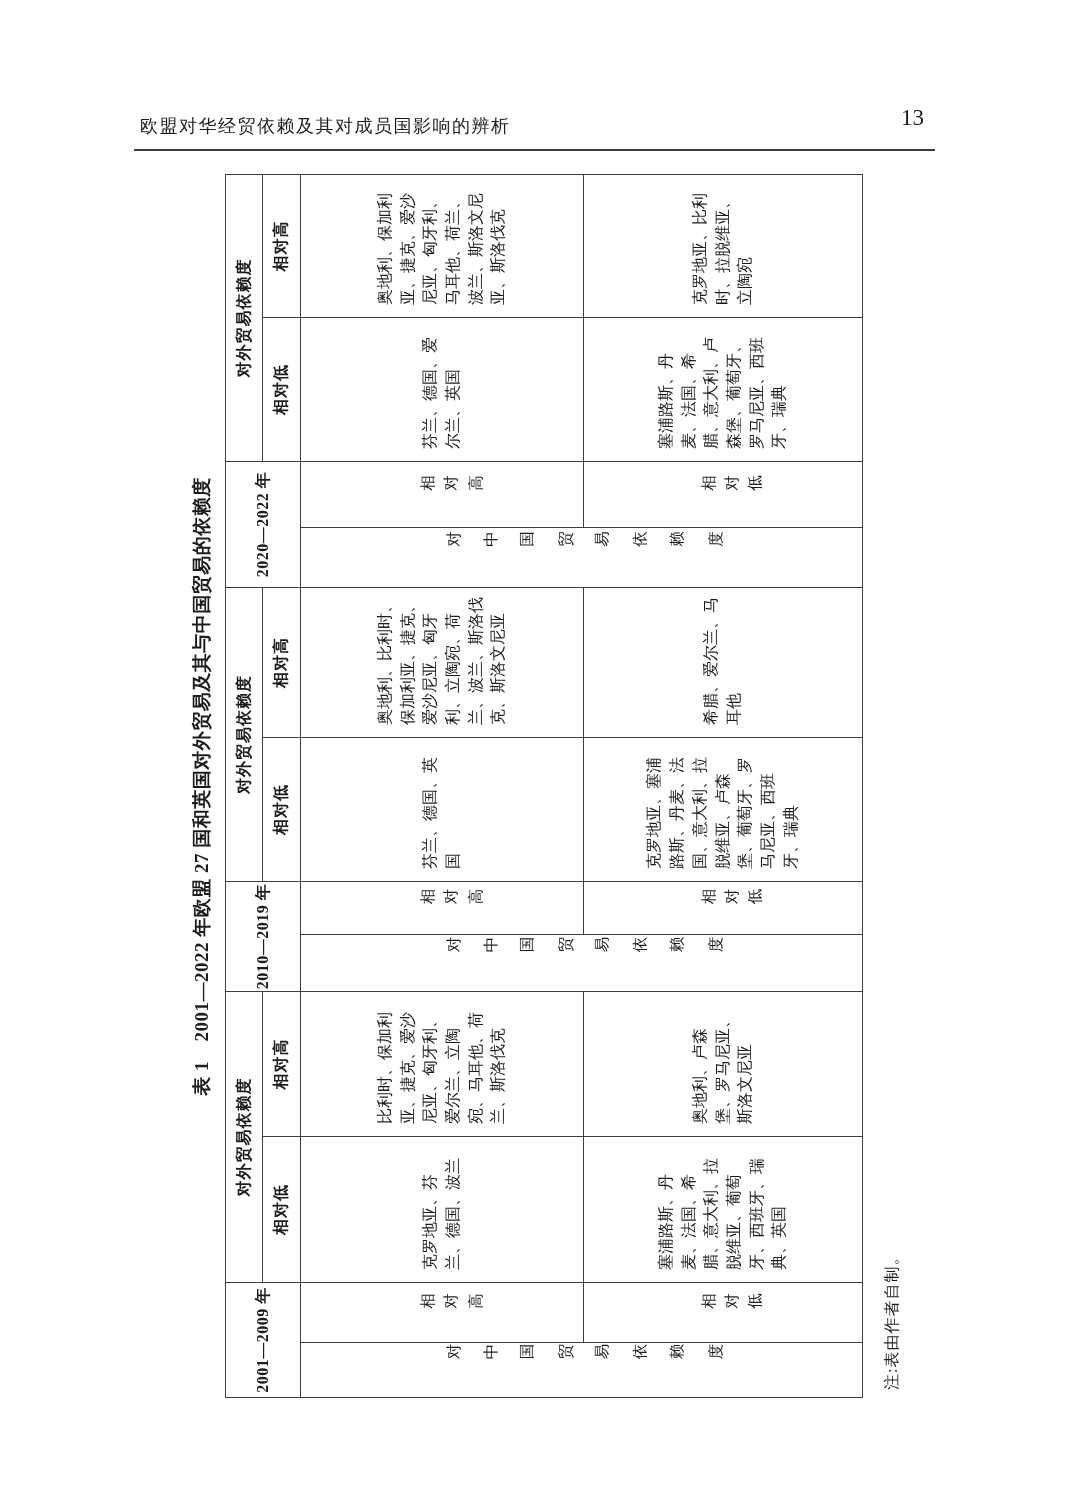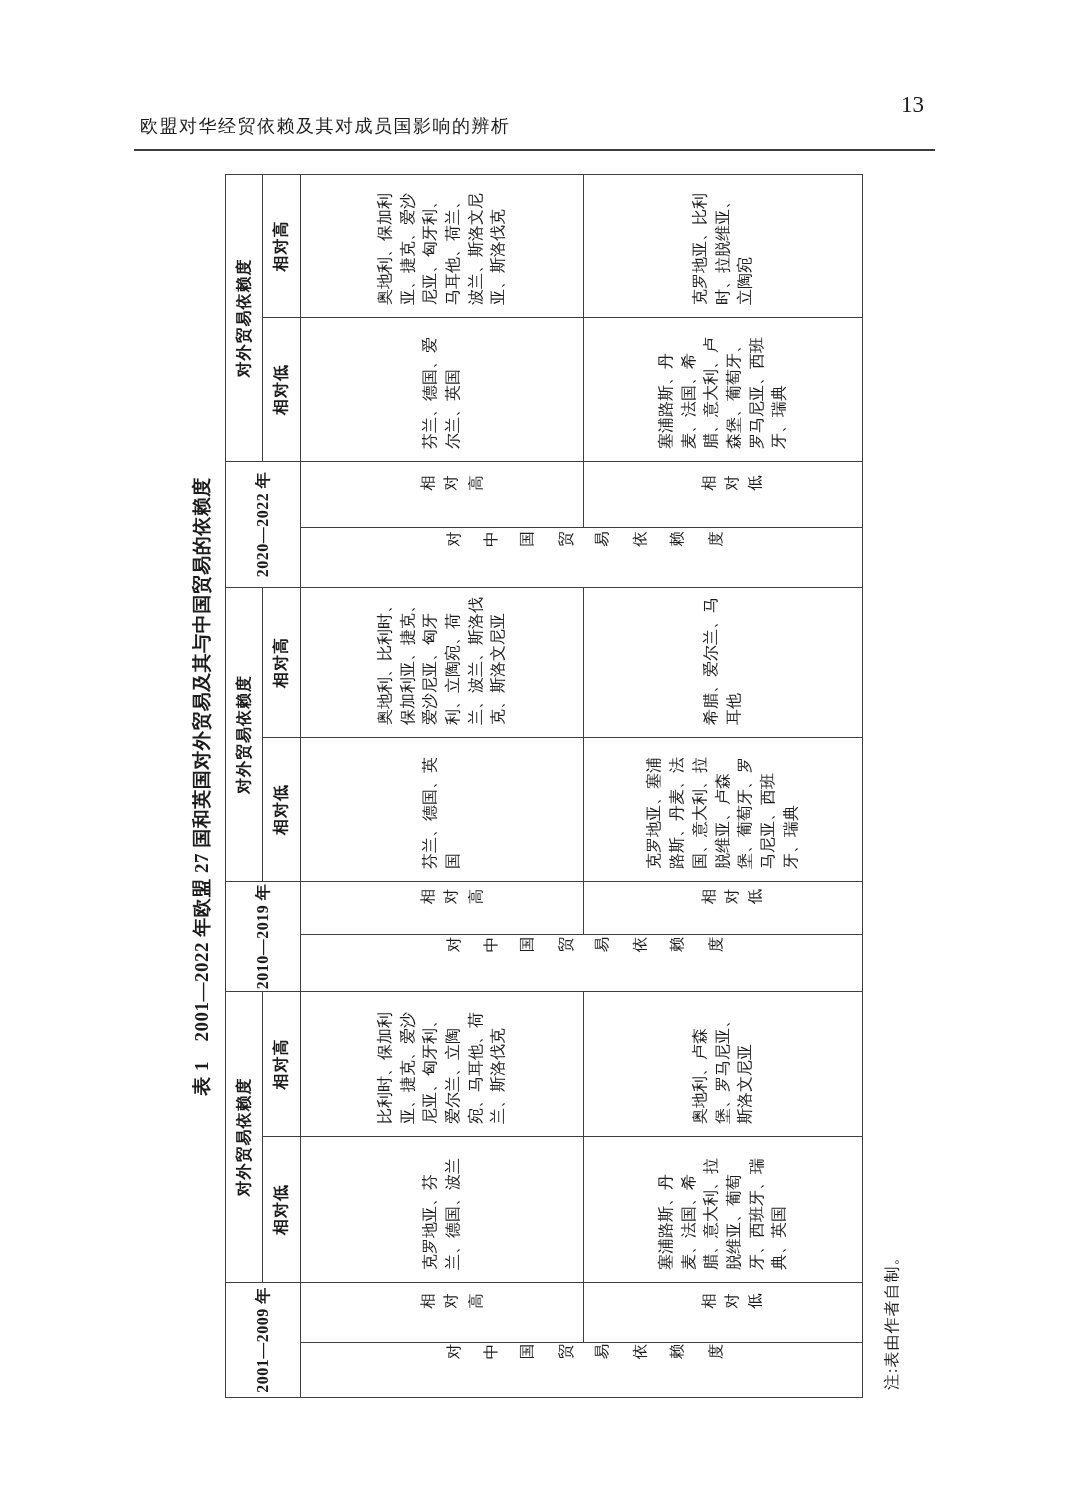--- a/index.html
+++ b/index.html
@@ -8,21 +8,21 @@
     background:#ffffff;color:#1c1c1c;
     font-family:"Liberation Serif","DejaVu Serif",serif;
     overflow:hidden;
   }
   
   .running-header{
     position:absolute;left:140px;top:114px;
     font-size:18px;letter-spacing:1.5px;white-space:nowrap;
   }
   .page-number{
-    position:absolute;left:901px;top:92px;font-size:23px;
+    position:absolute;left:901px;top:105px;font-size:23px;
   }
   .header-rule{
     position:absolute;left:134px;top:149px;width:801px;height:2px;
     background:#3d3d3d;
   }
   
   .rotated-zone{
     position:absolute;left:185px;top:175px;width:722px;height:1223px;
   }
   .landscape{

